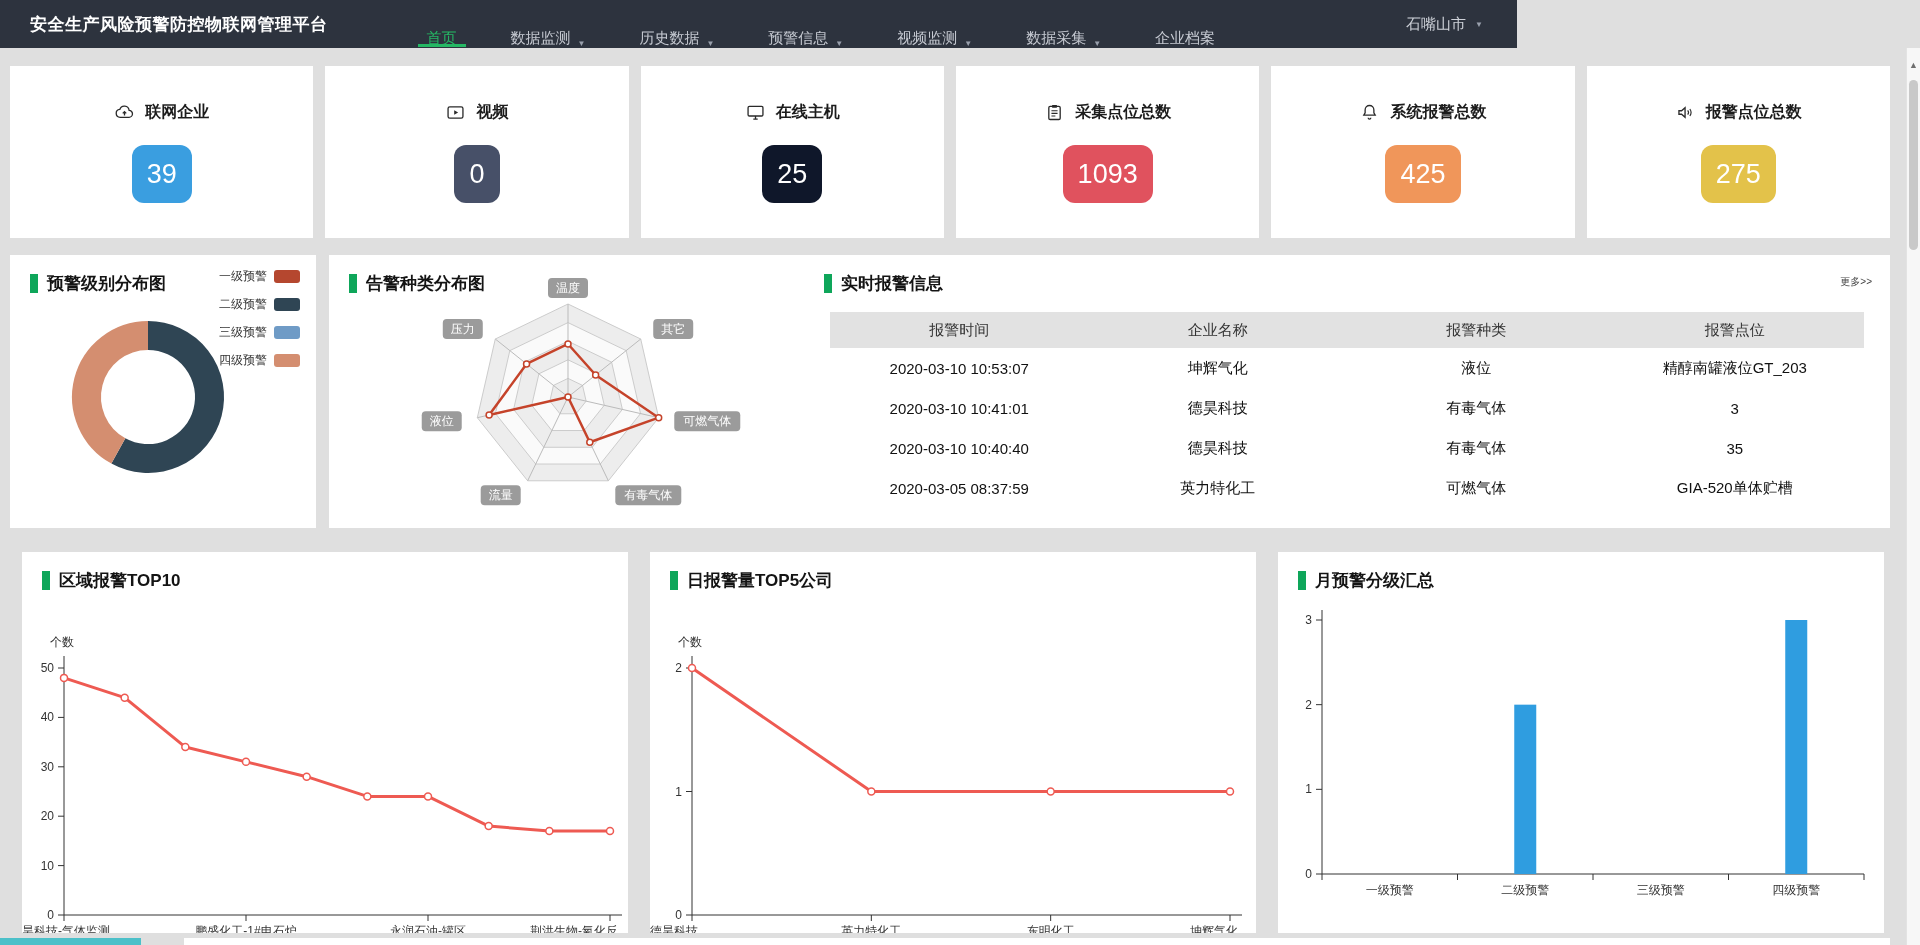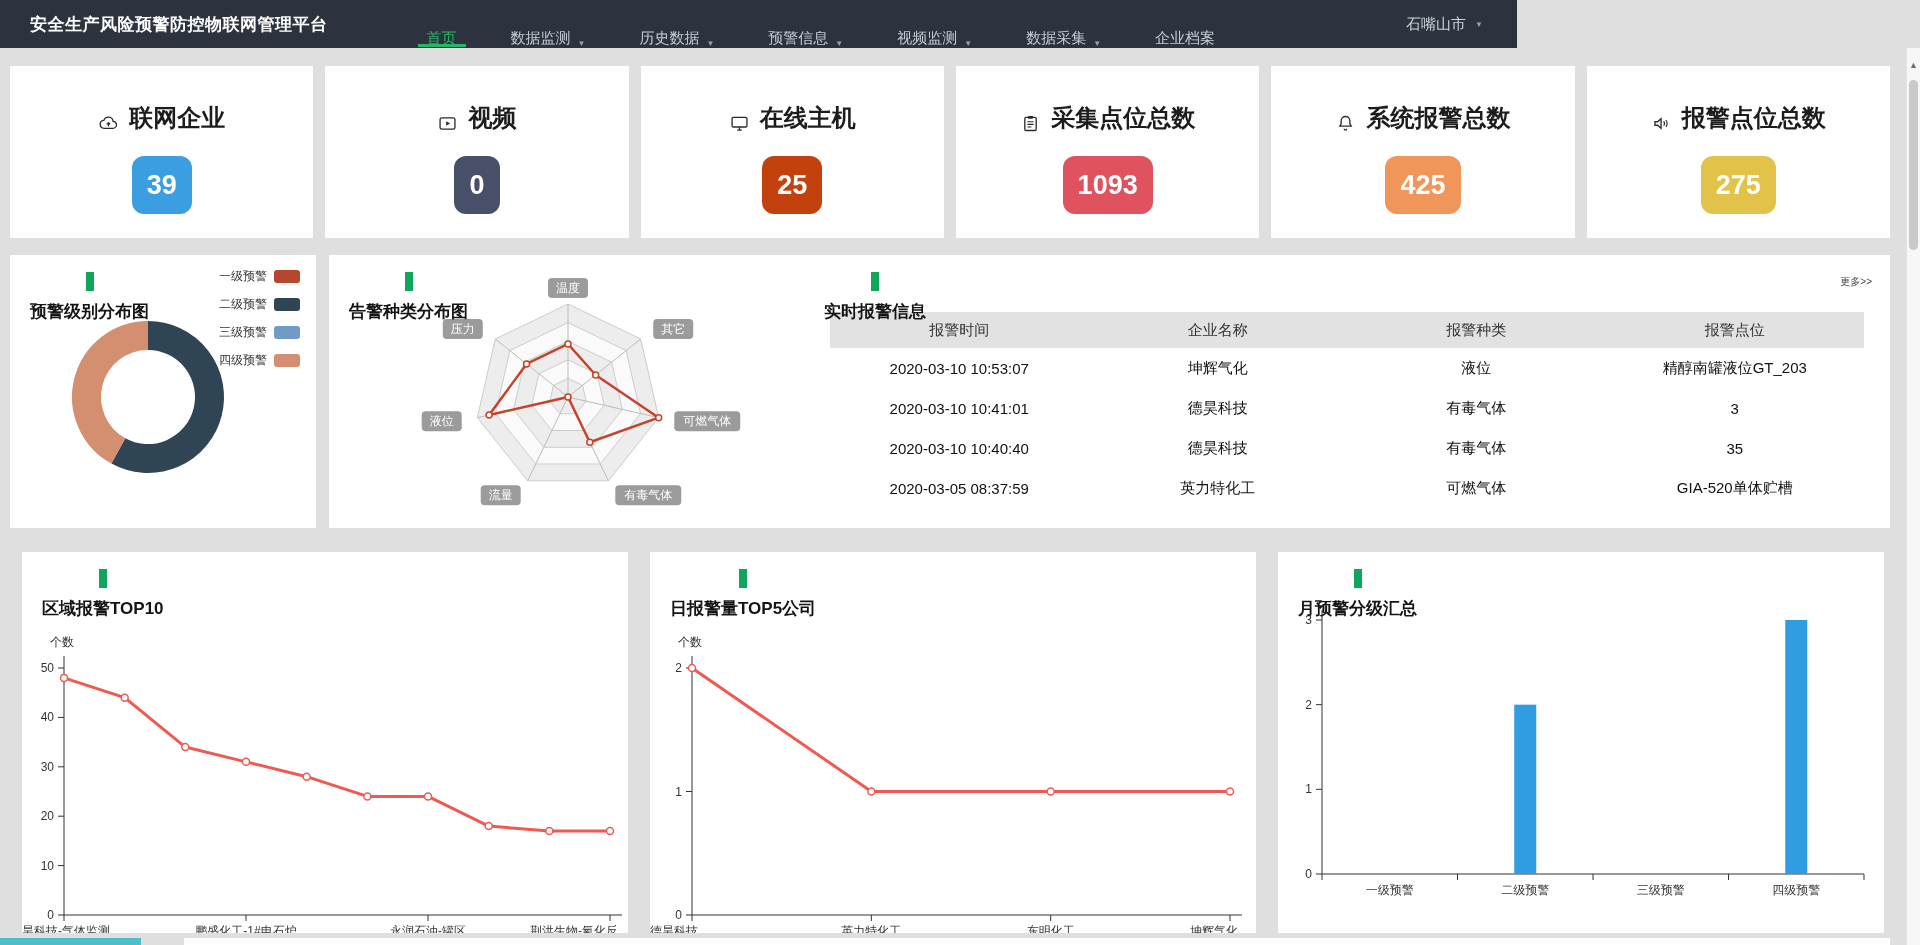--- a/index.html
+++ b/index.html
@@ -22,37 +22,37 @@
   .nav-item.active::after { content:''; position:absolute; left:18px; right:18px;
     bottom:1px; height:3px; background:#25b864; }
   #nav-region { position:absolute; right:34px; top:0; height:48px; display:flex;
     align-items:center; gap:9px; color:#cdd1d8; font-size:15px; cursor:pointer; }
   #nav-region .caret { font-size:8px; color:#99a0ac; }
 
   
   #stats-row { position:absolute; left:10px; top:66px; width:1880px; height:172px;
     display:flex; gap:12px; }
   .stat-card { flex:1; background:#fff; display:flex; flex-direction:column; align-items:center; }
-  .stat-head { margin-top:36px; display:flex; align-items:flex-end; gap:10px;
-    font-size:24px; font-weight:700; color:#1c1c1c; }
+  .stat-head { margin-top:36px; display:flex; align-items:flex-start; gap:10px;
+    font-size:16px; font-weight:700; color:#1c1c1c; }
   .stat-head svg { width:21px; height:21px; display:block; }
   .stat-badge { margin-top:22px; min-width:36px; padding:0 15px; height:58px; line-height:58px;
-    border-radius:12px; color:#fff; font-size:27px; font-weight:700; text-align:right; }
+    border-radius:12px; color:#fff; font-size:27px; font-weight:400; text-align:right; }
 
   
   .card { position:absolute; background:#fff; }
   #donut-card    { left:10px;   top:255px; width:306px;  height:273px; }
   #radar-card    { left:329px;  top:255px; width:540px;  height:273px; }
   #realtime-card { left:804px;  top:255px; width:1086px; height:273px; }
   #top10-card    { left:22px;   top:552px; width:606px;  height:381px; }
   #daily-card    { left:650px;  top:552px; width:606px;  height:381px; }
   #monthly-card  { left:1278px; top:552px; width:606px;  height:381px;padding-left:24px; }
 
   .card-title { position:absolute; left:20px; top:17px; display:flex; align-items:center;
-    gap:9px; font-size:17px; font-weight:700; color:#141414; z-index:2;flex-direction:column; }
+    gap:9px; font-size:17px; font-weight:700; color:#141414; z-index:2; }
   .tmark { width:8px; height:19px; background:#0ea65a; flex:0 0 auto; }
 
   
   #donut-legend { position:absolute; top:13px; right:16px; display:flex;
     flex-direction:column; gap:11px; z-index:2; }
   .legend-item { display:flex; align-items:center; justify-content:flex-end;
     gap:7px; font-size:12px; color:#333; cursor:pointer; }
   .legend-swatch { width:26px; height:13px; border-radius:3px; }
 
   
@@ -146,21 +146,21 @@
       <div class="stat-card">
         <div class="stat-head">
           <span>
             <svg viewBox="0 0 24 24">
               <rect x="3.5" y="5" width="17" height="11" rx="1.5" fill="none" stroke="#2a2a2a" stroke-width="1.5"></rect>
               <path d="M9.5 19.5h5M12 16v3.5" fill="none" stroke="#2a2a2a" stroke-width="1.5"></path>
             </svg>
           </span>
           <span>在线主机</span>
         </div>
-        <div class="stat-badge" style="background: #c2410c;">25</div>
+        <div class="stat-badge" style="background: #0f172a;">25</div>
       </div>
       <div class="stat-card">
         <div class="stat-head">
           <span>
             <svg viewBox="0 0 24 24">
               <rect x="5.5" y="5" width="13" height="15" rx="1.5" fill="none" stroke="#2a2a2a" stroke-width="1.5"></rect>
               <rect x="9" y="3.5" width="6" height="3" rx="1" fill="#2a2a2a"></rect>
               <path d="M8.5 10h7M8.5 13h7M8.5 16h4.5" fill="none" stroke="#2a2a2a" stroke-width="1.3"></path>
             </svg>
           </span>

